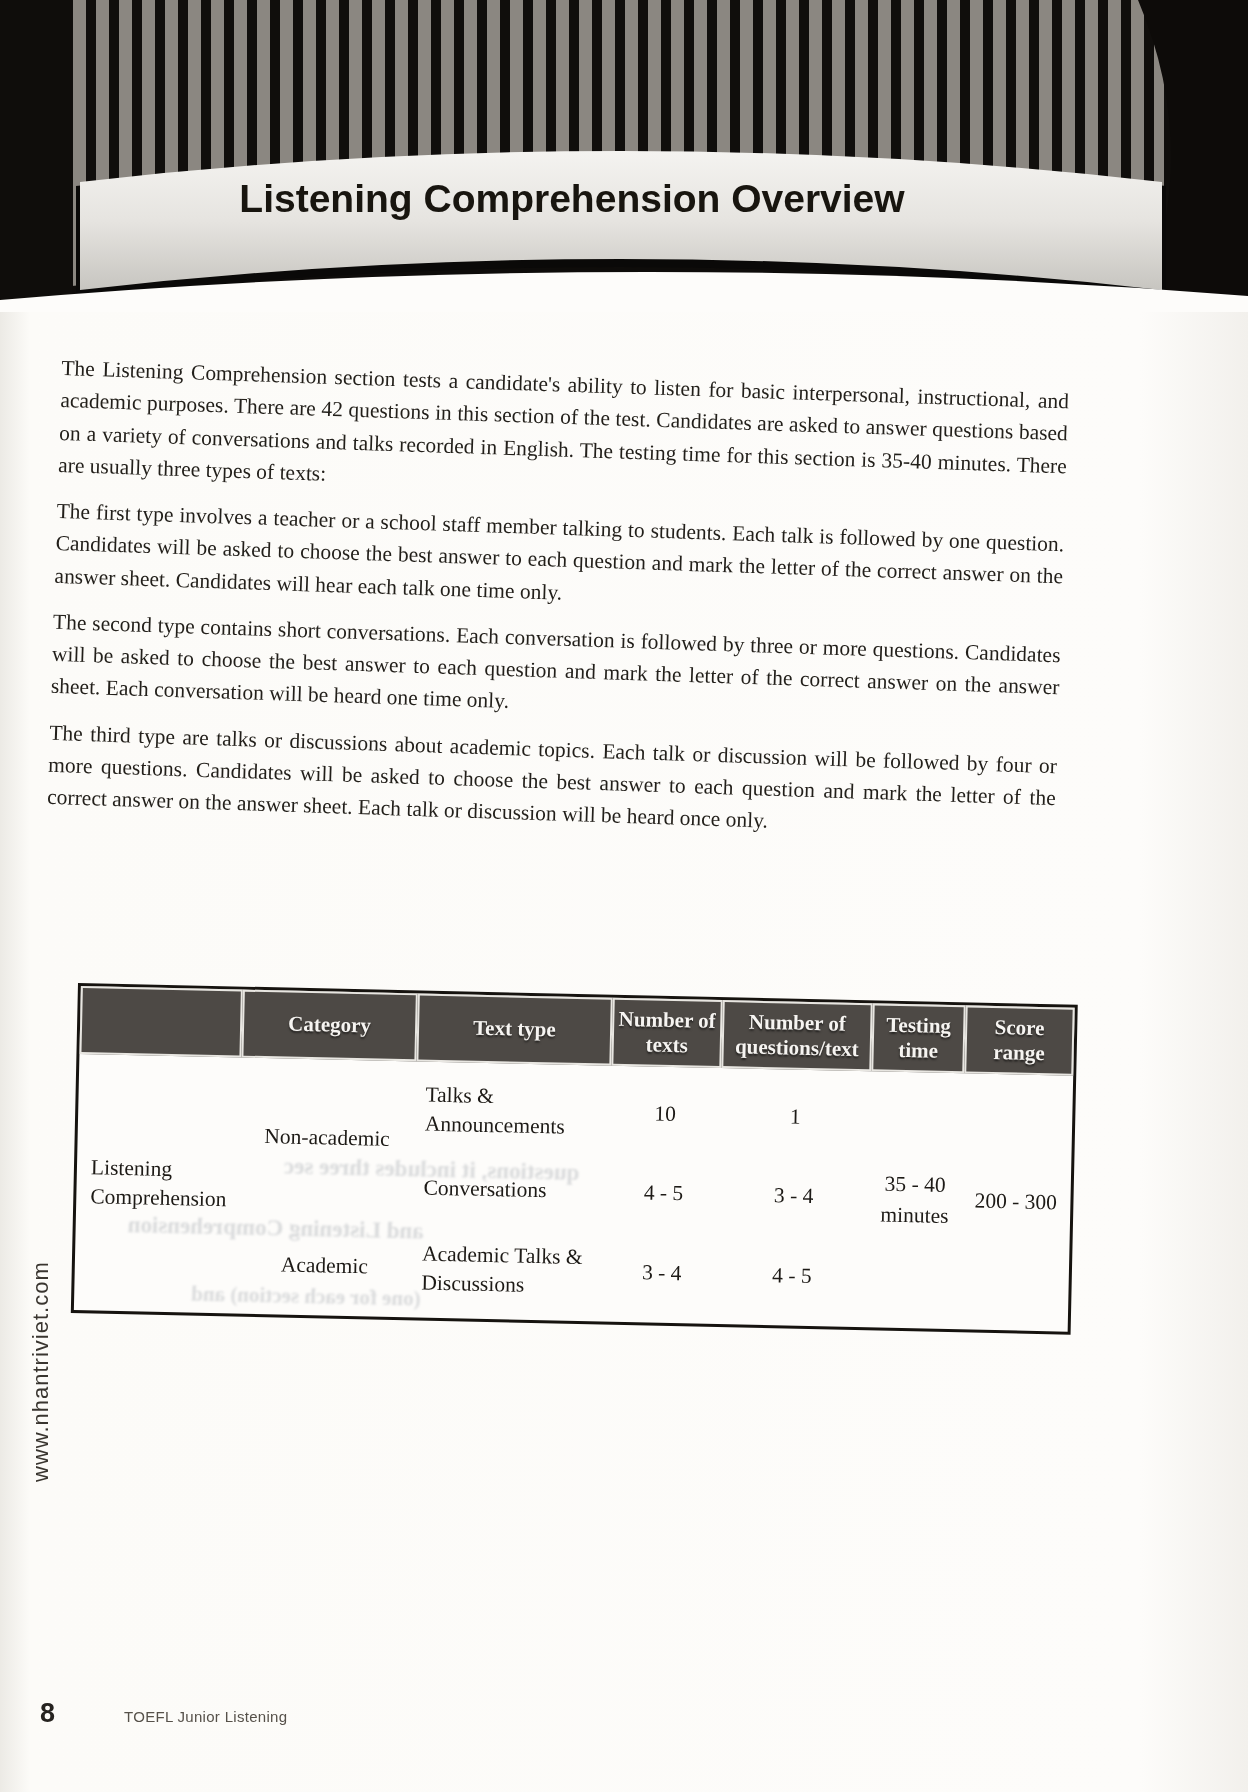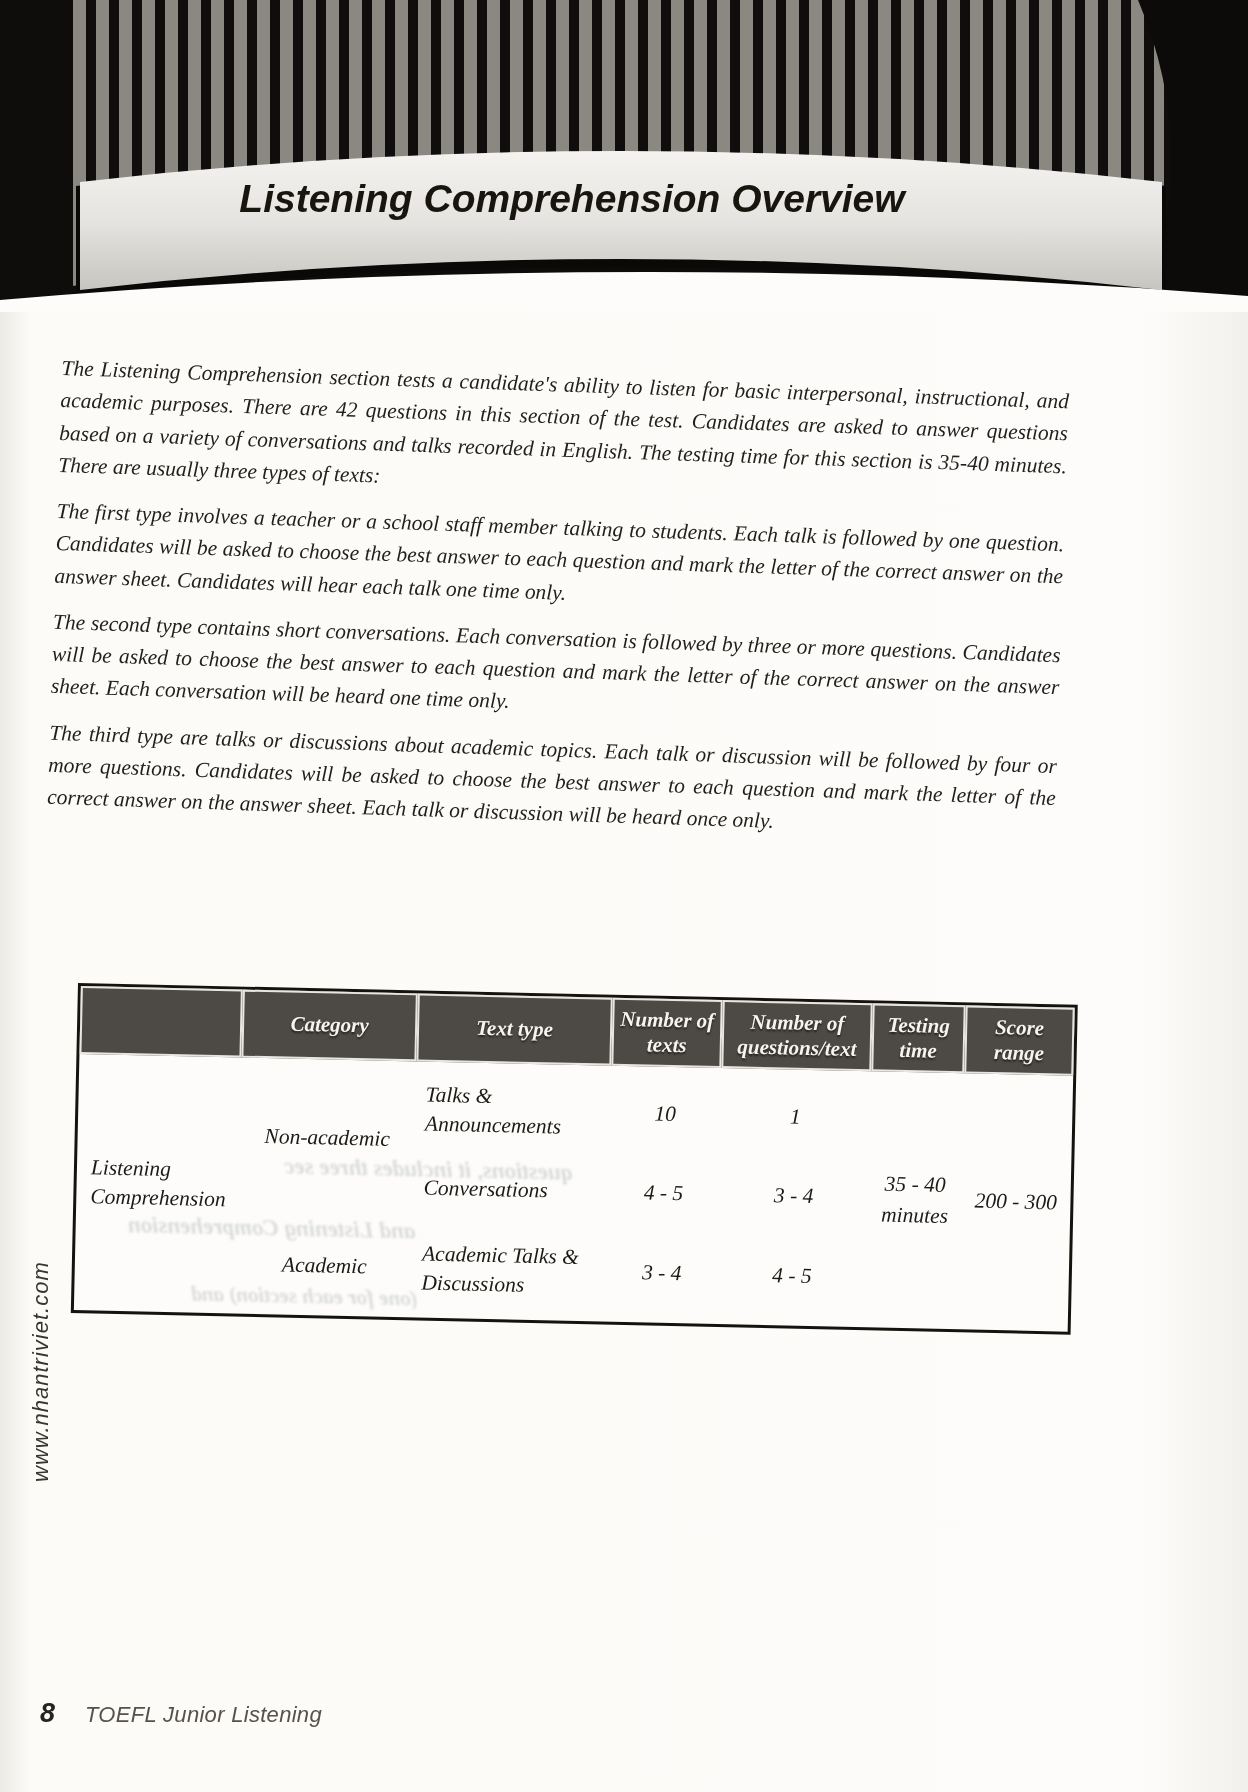--- a/index.html
+++ b/index.html
@@ -3,21 +3,20 @@
 <meta charset="utf-8">
 <style>
   html,body { margin:0; padding:0; }
   .page {
     position: relative;
     width: 1248px;
     height: 1792px;
     overflow: hidden;
     background: linear-gradient(90deg, #eceae5 0px, #fcfbf8 30px, #fdfcfa 1140px, #f2f0ec 1248px);
     font-family: "Liberation Serif", serif;
-    font-style: italic;
   }
   .header-svg { position:absolute; top:0; left:0; display:block; }
 
   .content {
     position:absolute; left:62px; top:352px; width:1008px;
     transform: rotate(1.9deg); transform-origin: 0 0;
     color:#221f1a; font-size:21.5px; line-height:1.5;
     text-align: justify;
   }
   .content p { margin:0 0 14px 0; }
@@ -62,21 +61,21 @@
     writing-mode:vertical-rl; transform:rotate(180deg);
     font-family:"Liberation Sans", sans-serif; font-size:22px;
     color:#39352f; letter-spacing:1px;
   }
   .footer {
     position:absolute; left:40px; top:1698px;
     display:flex; align-items:baseline; gap:30px;
     font-family:"Liberation Sans", sans-serif;
   }
   .page-num { font-size:27px; font-weight:bold; color:#262320; }
-  .footer-title { font-size:22px; color:#56514a; letter-spacing:0.3px; }
+  .footer-title { font-size:15px; color:#56514a; letter-spacing:0.3px;margin-left:39px; }
 </style>
 </head>
 <body>
 
 <div class="page">
 
   <svg class="header-svg" width="1248" height="312" viewBox="0 0 1248 312">
     <defs>
       <pattern id="stripes" patternUnits="userSpaceOnUse" width="23" height="312">
         <rect x="4" y="0" width="13" height="312" fill="#8b8781"></rect>

